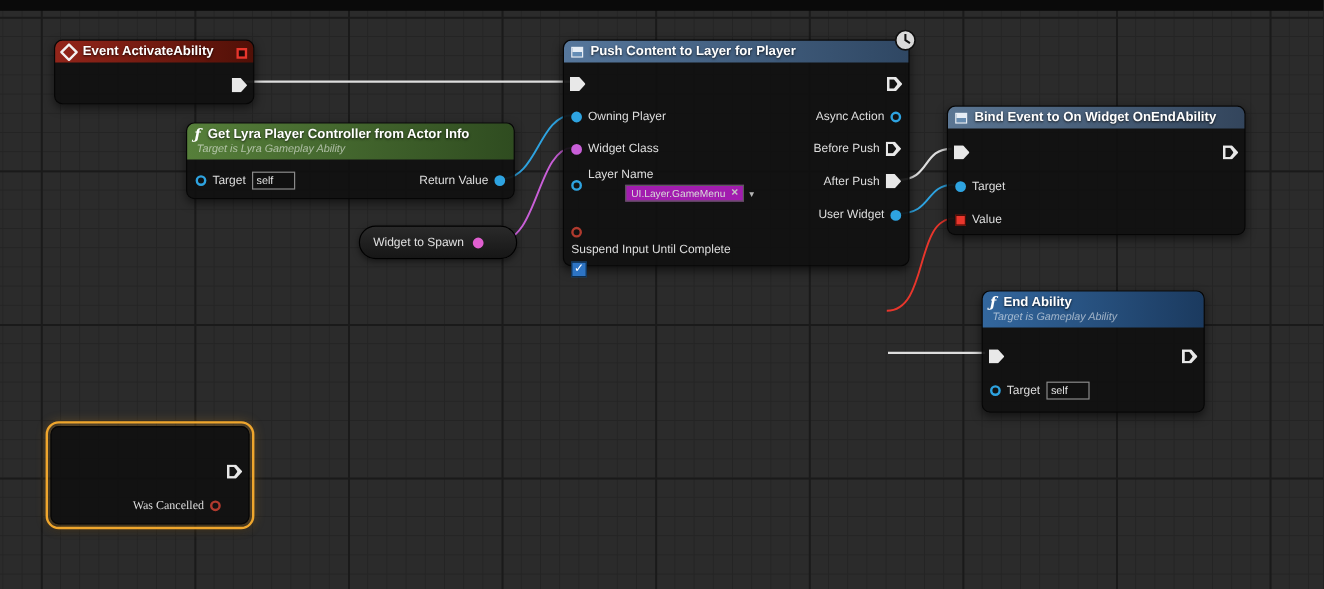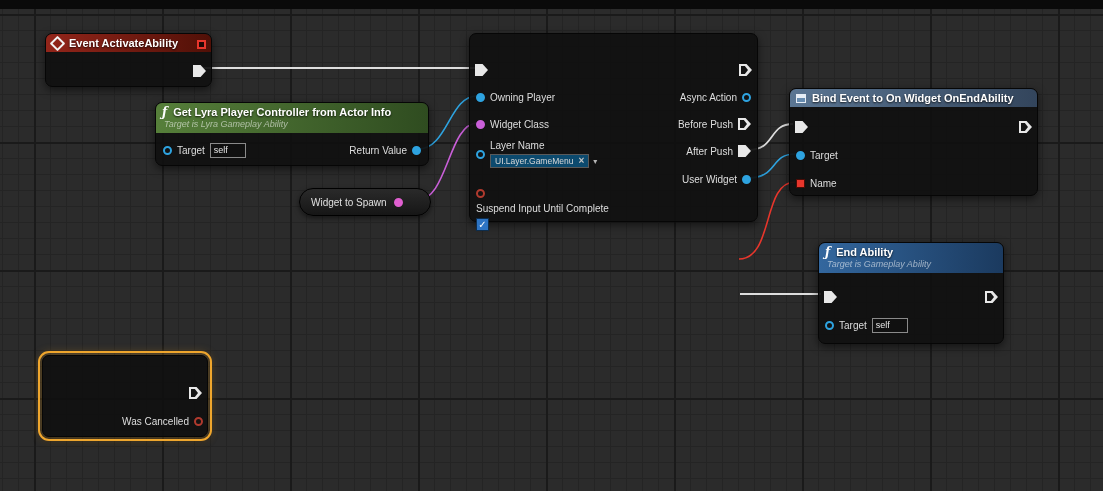--- a/index.html
+++ b/index.html
@@ -33,21 +33,21 @@
   .cpin{width:9px;height:9px;border-radius:50%;box-sizing:border-box;border:2px solid var(--c);flex:none;}
   .cpin.f{background:var(--c);}
   .dpin{width:9px;height:9px;box-sizing:border-box;flex:none;}
   .dpin.f{background:#e8362c;border:1px solid #4a0c06;}
   .dpin.h{border:2px solid #e8362c;background:#200705;}
   .exec{width:13px;height:12px;position:relative;flex:none;}
   .exec::before{content:"";position:absolute;inset:0;background:#e8e8e8;clip-path:polygon(0 0,58% 0,100% 50%,58% 100%,0 100%);}
   .exec.h::after{content:"";position:absolute;left:2px;top:2px;width:7px;height:8px;background:#141414;clip-path:polygon(0 0,55% 0,100% 50%,55% 100%,0 100%);}
   .textbox{background:#101010;border:1px solid #8a8a8a;color:#e6e6e6;font-size:9px;height:13px;padding:0 3px;font-family:"Liberation Sans",sans-serif;width:28px;}
   .combo{display:flex;align-items:center;gap:4px;margin-top:3px;}
-  .combo .tag{display:flex;align-items:center;gap:5px;background:#0c4a6e;border:1px solid #5a5a5a;padding:1px 4px;font-size:8.5px;color:#d8d8d8;}
+  .combo .tag{display:flex;align-items:center;gap:5px;background:#a21caf;border:1px solid #5a5a5a;padding:1px 4px;font-size:8.5px;color:#d8d8d8;margin-left:31px;}
   .combo .x{color:#c4c4c4;font-size:10px;line-height:1;font-weight:bold;}
   .combo .chev{color:#b5b5b5;font-size:8px;}
   .checkbox{width:13px;height:13px;background:#2d74c4;border:1px solid #0d2d4d;margin-top:4px;display:flex;align-items:center;justify-content:center;box-sizing:border-box;}
   .checkbox::after{content:"\2713";color:#fff;font-size:10px;line-height:1;}
   .col{display:flex;flex-direction:column;align-items:flex-start;}
   .pill{position:absolute;display:flex;align-items:center;gap:7px;background:linear-gradient(#2a2a2a,#161616);
     border:1px solid #000;border-radius:14px;padding:0 6px 0 11px;height:26px;z-index:3;font-size:10px;color:#e0e0e0;
     box-shadow:0 2px 5px rgba(0,0,0,.5);white-space:nowrap;}
   .clock{position:absolute;top:-10px;right:-7px;width:19px;height:19px;z-index:4;}
 </style>
@@ -98,20 +98,32 @@
       <span class="cpin f" style="--c:#2ea3e0;"></span>
     </div>
   </div>
 
   <div class="pill" style="left:299px;top:188px;width:113px;">
     <span>Widget to Spawn</span>
     <span class="cpin f" style="--c:#e05fd0;"></span>
   </div>
 
   <div class="node" style="left:469px;top:33px;width:287px;height:187px;">
+    <div class="hdr hdr-steel">
+      <div class="l1">
+        <span class="win-icon"></span>
+        <span class="t">Push Content to Layer for Player</span>
+      </div>
+      <span class="clock">
+        <svg viewBox="0 0 20 20" width="19" height="19">
+          <circle cx="10" cy="10" r="8.5" fill="#d9d9d9" stroke="#101010" stroke-width="1.5"></circle>
+          <path d="M10 4.5 v5.5 l4 2.5" stroke="#101010" stroke-width="1.8" fill="none"></path>
+        </svg>
+      </span>
+    </div>
     <div class="row" style="left:5px;top:28px;">
         <span class="exec"></span>
       </div>
     <div class="row" style="right:5px;top:28px;">
         <span class="exec h"></span>
       </div>
 
     <div class="row" style="left:6px;top:55px;">
       <span class="cpin f" style="--c:#2ea3e0;"></span>
       <span>Owning Player</span>
@@ -174,21 +186,21 @@
       </div>
     <div class="row" style="right:5px;top:30px;">
         <span class="exec h"></span>
       </div>
     <div class="row" style="left:6px;top:58px;">
       <span class="cpin f" style="--c:#2ea3e0;"></span>
       <span>Target</span>
     </div>
     <div class="row" style="left:6px;top:86px;">
       <span class="dpin f"></span>
-      <span>Name</span>
+      <span>Value</span>
     </div>
   </div>
 
 
   <div class="node" style="left:818px;top:242px;width:184px;height:100px;">
     <div class="hdr hdr-blue">
       <div class="l1">
         <span class="f-icon">ƒ</span>
         <span class="t">End Ability</span>
       </div>
@@ -204,19 +216,19 @@
       <span class="cpin" style="--c:#2ea3e0;"></span>
       <span>Target</span>
       <input class="textbox" value="self" style="">
     </div>
   </div>
 
   <div class="node selected" style="left:42px;top:355px;width:164px;height:80px;">
     <div class="row" style="right:5px;top:29px;">
         <span class="exec h"></span>
       </div>
-    <div class="row" style="right:4px;top:57px;">
+    <div class="row" style="right:23px;top:57px;font-family:Liberation Serif, serif;">
       <span>Was Cancelled</span>
       <span class="cpin" style="--c:#b03a2e;"></span>
     </div>
   </div>
 
 </div>
 
 </body></html>

